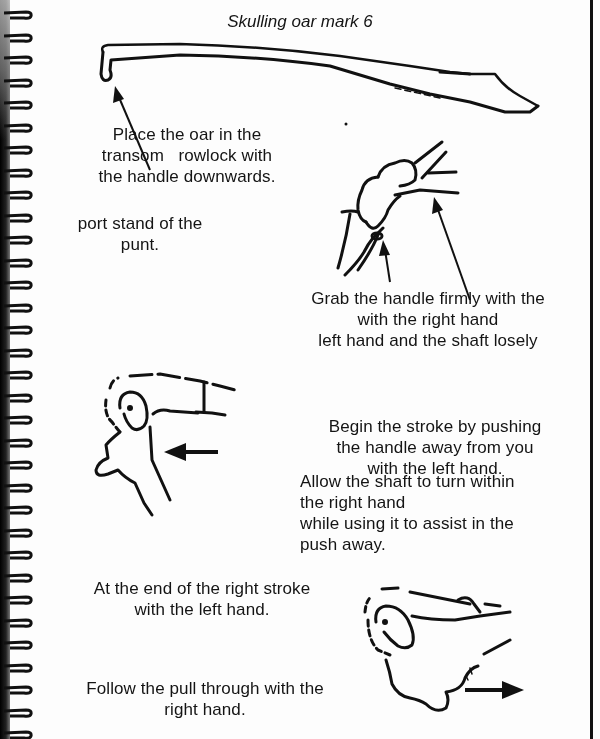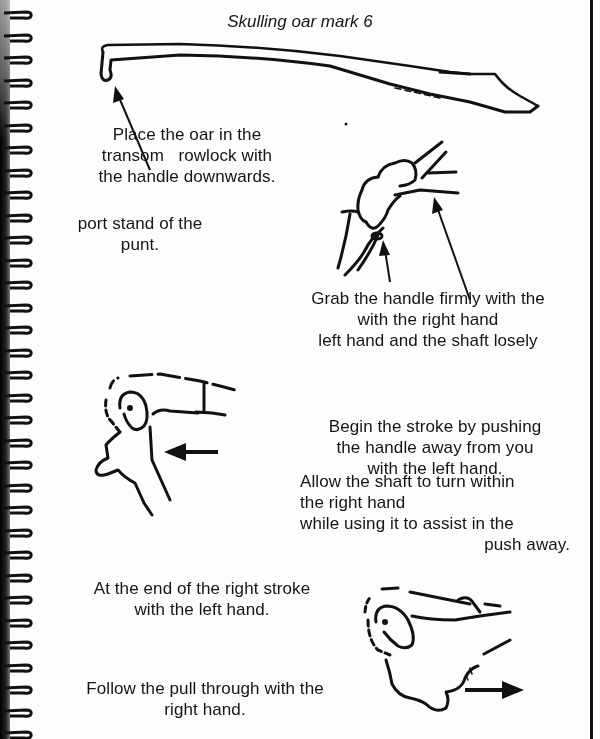--- a/index.html
+++ b/index.html
@@ -156,21 +156,21 @@
 
   <div class="txt" style="left:296px; top:396px; width:278px;margin-top:20px;">
     <span>Begin the stroke by pushing</span>
     <span>the handle away from you</span>
     <span>with the left hand.</span>
   </div>
   <div class="txt" style="left:300px; top:471px; width:270px; text-align:left;">
     <span>Allow the shaft to turn within</span>
     <span>the right hand</span>
     <span>while using it to assist in the</span>
-    <span style="text-align:right">push away.</span>
+    <span style="text-align:left">push away.</span>
   </div>
 
   <div class="txt" style="left:62px; top:578px; width:280px;">
     <span>At the end of the right stroke</span>
     <span>with the left hand.</span>
   </div>
   <div class="txt" style="left:50px; top:678px; width:310px;">
     <span>Follow the pull through with the</span>
     <span>right hand.</span>
   </div>

